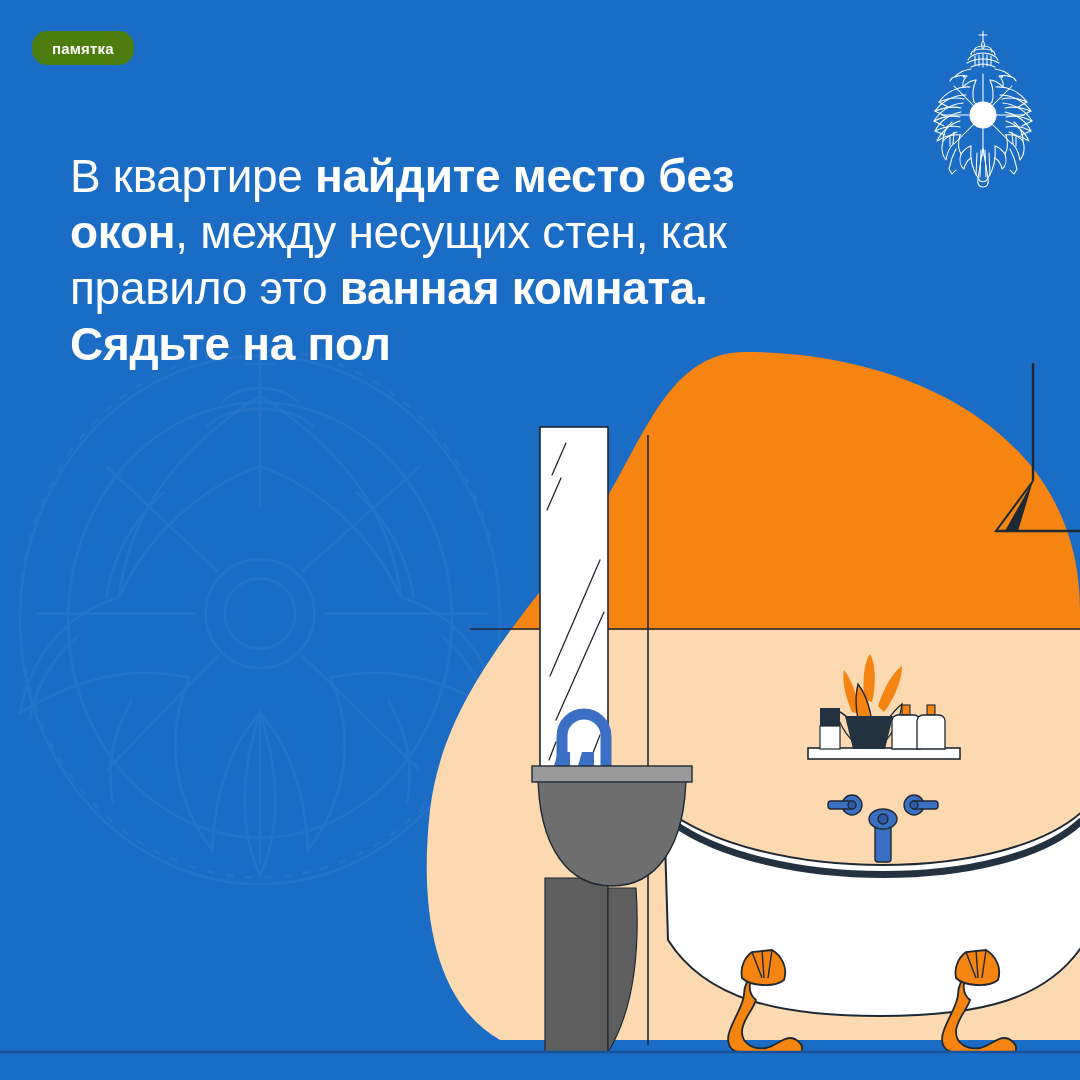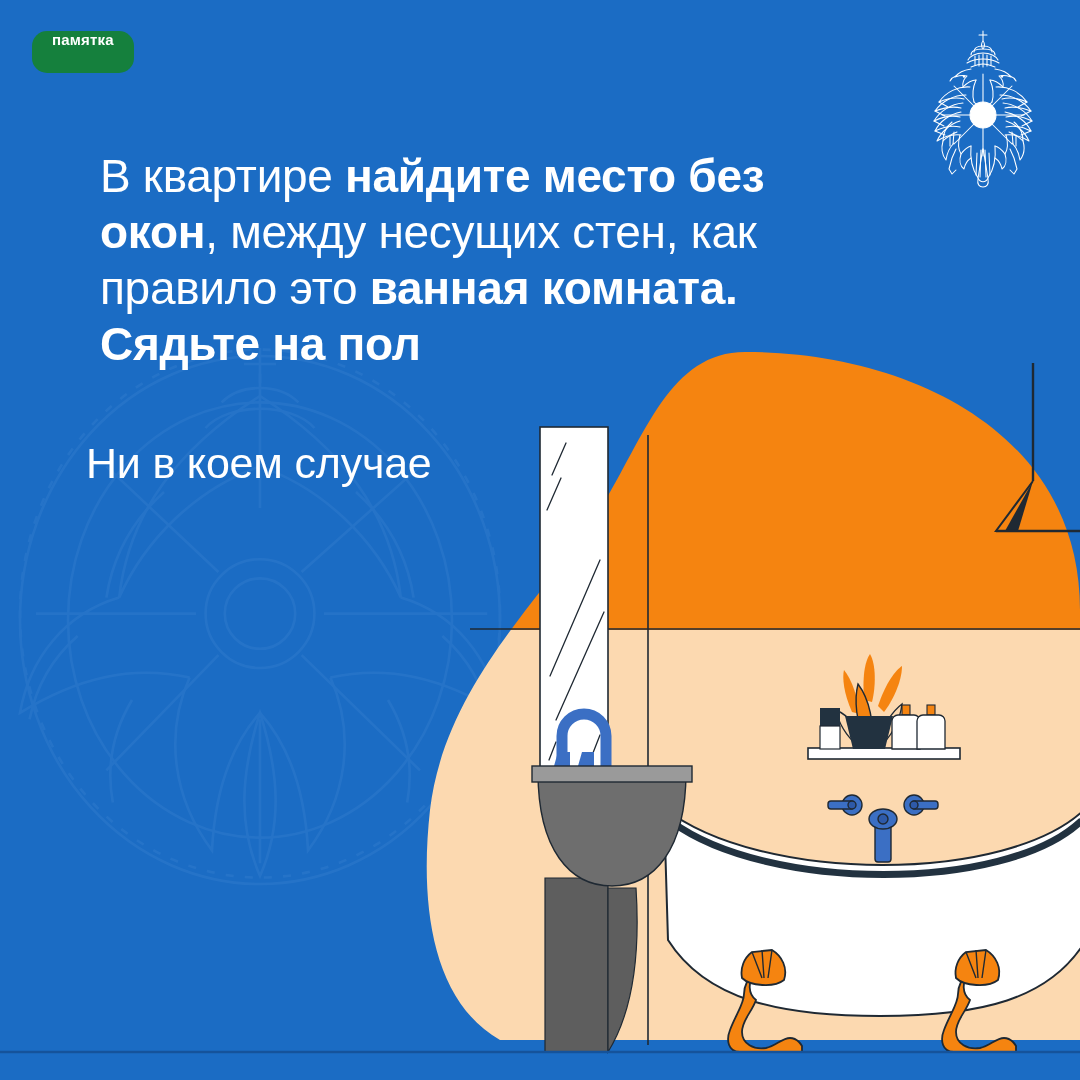--- a/index.html
+++ b/index.html
@@ -13,33 +13,33 @@
   
   .watermark{
     position:absolute;left:-60px;top:300px;width:640px;height:640px;
     opacity:.10;pointer-events:none;
   }
   .watermark svg{width:100%;height:100%;display:block;}
 
   
   .badge{
     position:absolute;left:32px;top:31px;
-    height:42px;padding:0 20px;border-radius:15px;
-    background:#15803d;color:#ffffff;
-    display:flex;align-items:flex-start;justify-content:center;
+    height:34px;padding:0 20px;border-radius:15px;
+    background:#4d7c0f;color:#ffffff;
+    display:flex;align-items:center;justify-content:center;
     font-size:15px;font-weight:700;letter-spacing:.2px;
   }
 
   
   .emblem{position:absolute;right:22px;top:24px;width:150px;height:165px;}
   .emblem svg{width:100%;height:100%;display:block;}
 
   
   .headline{
-    position:absolute;left:100px;top:148px;width:730px;
+    position:absolute;left:70px;top:148px;width:730px;
     color:#ffffff;font-size:46px;line-height:1.22;font-weight:400;
     letter-spacing:-.3px;
   }
   .headline b{font-weight:700;}
   .subline{
     position:absolute;left:86px;top:436px;width:470px;
     color:#ffffff;font-size:43px;line-height:1.28;font-weight:400;
     letter-spacing:-.2px;
   }
   .subline b{font-weight:700;}
@@ -275,16 +275,16 @@
 
       <path d="M140 310 C138 320 142 326 150 326 C158 326 162 320 160 310"></path>
     </svg>
   </div>
 
   <div class="headline">
     <span>В квартире </span><b>найдите место без окон</b><span>, между несущих стен, как правило это </span><b>ванная комната. Сядьте на пол</b>
   </div>
 
   <div class="subline">
-    <span>Ни в коем случае</span><br>
+    <br>
   </div>
 
 </div>
 
 </body></html>

